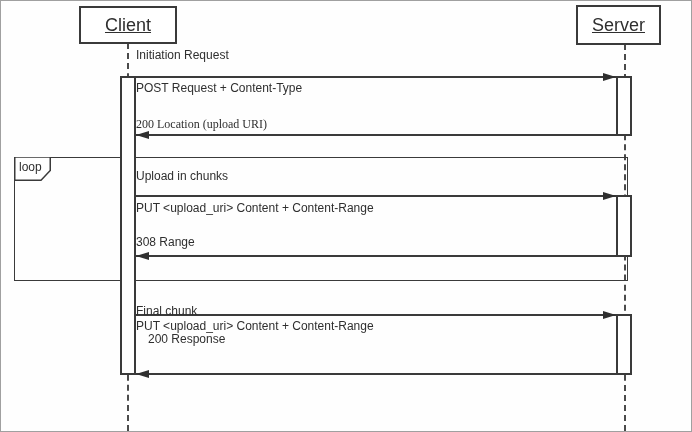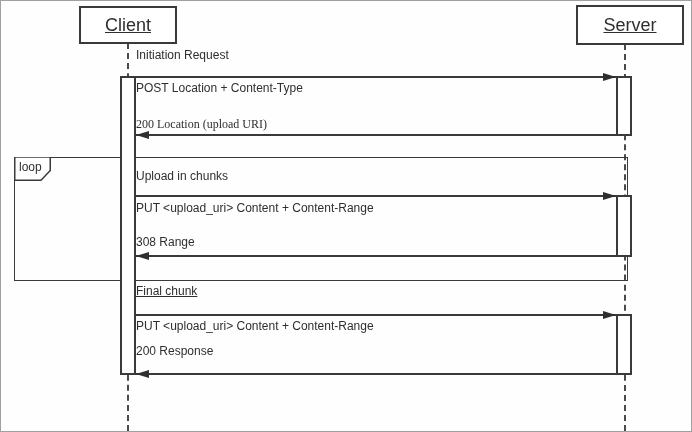--- a/index.html
+++ b/index.html
@@ -88,41 +88,41 @@
   </div>
 
   <div class="activation" style="left:119px; top:75px; width:16px; height:299px;"></div>
   <div class="activation" style="left:615px; top:75px; width:16px; height:60px;"></div>
   <div class="activation" style="left:615px; top:194px; width:16px; height:62px;"></div>
   <div class="activation" style="left:615px; top:313px; width:16px; height:61px;"></div>
 
   <div class="actor-box" style="left:78px; top:5px; width:98px; height:38px;">
     <span>Client</span>
   </div>
-  <div class="actor-box" style="left:575px; top:4px; width:108px; height:40px;">
+  <div class="actor-box" style="left:575px; top:4px; width:85px; height:40px;">
     <span>Server</span>
   </div>
 
   <div class="msg-label" style="top:47px;">Initiation Request</div>
   <div class="msg-line" style="top:75px;"></div>
   <div class="arrowhead right" style="top:72px;"></div>
-  <div class="msg-label" style="top:80px;">POST Location + Content-Type</div>
+  <div class="msg-label" style="top:80px;">POST Request + Content-Type</div>
   <div class="msg-label" style="top:116px;font-family:Liberation Serif, serif;">200 Location (upload URI)</div>
   <div class="msg-line" style="top:133px;"></div>
   <div class="arrowhead left" style="top:130px;"></div>
 
   <div class="msg-label" style="top:168px;">Upload in chunks</div>
   <div class="msg-line" style="top:194px;"></div>
   <div class="arrowhead right" style="top:191px;"></div>
   <div class="msg-label" style="top:200px;">PUT &lt;upload_uri&gt; Content + Content-Range</div>
   <div class="msg-label" style="top:234px;">308 Range</div>
   <div class="msg-line" style="top:254px;"></div>
   <div class="arrowhead left" style="top:251px;"></div>
 
-  <div class="msg-label" style="top:283px;text-decoration:underline;">Final chunk</div>
+  <div class="msg-label" style="top:303px;">Final chunk</div>
   <div class="msg-line" style="top:313px;"></div>
   <div class="arrowhead right" style="top:310px;"></div>
   <div class="msg-label" style="top:318px;">PUT &lt;upload_uri&gt; Content + Content-Range</div>
-  <div class="msg-label" style="top:343px;">200 Response</div>
+  <div class="msg-label" style="top:331px;padding-left:12px;">200 Response</div>
   <div class="msg-line" style="top:372px;"></div>
   <div class="arrowhead left" style="top:369px;"></div>
 
 </div>
 
 </body></html>

